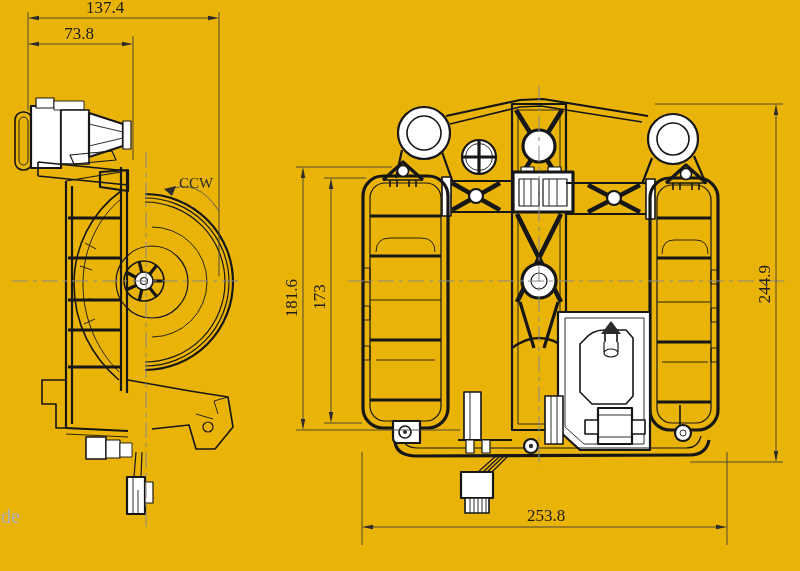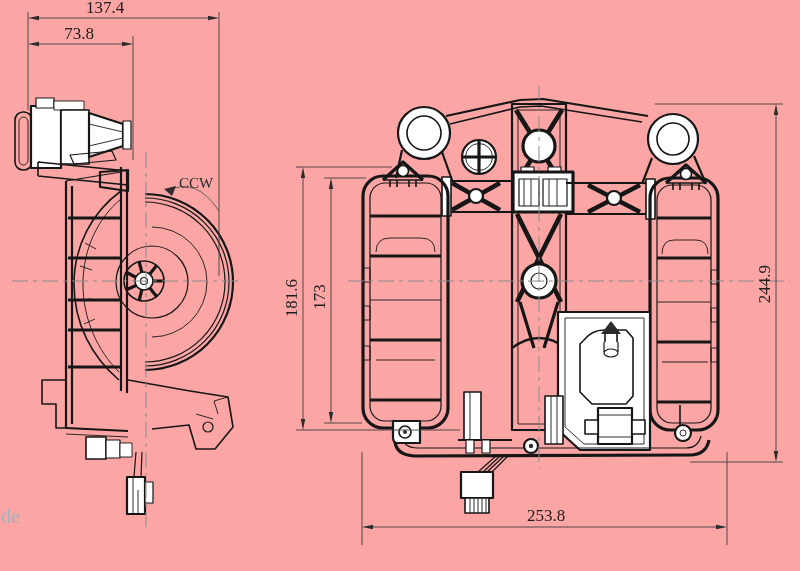--- a/index.html
+++ b/index.html
@@ -1,16 +1,16 @@
 <!DOCTYPE html>
 <html><head>
 <meta charset="utf-8">
 <style>
   html,body{margin:0;padding:0;background:#fff;}
-  .canvas{position:relative;width:800px;height:571px;background:#fca5a5;overflow:hidden;
+  .canvas{position:relative;width:800px;height:571px;background:#eab308;overflow:hidden;
           font-family:"Liberation Serif", serif;}
   svg{position:absolute;left:0;top:0;}
   .ln{stroke:#161616;fill:none;stroke-linejoin:round;stroke-linecap:butt;}
   .w05{stroke-width:0.9}
   .w1{stroke-width:1.2}
   .w15{stroke-width:1.6}
   .w2{stroke-width:2.2}
   .w3{stroke-width:3.2}
   .w4{stroke-width:4.6}
   .fw{fill:#ffffff;}

